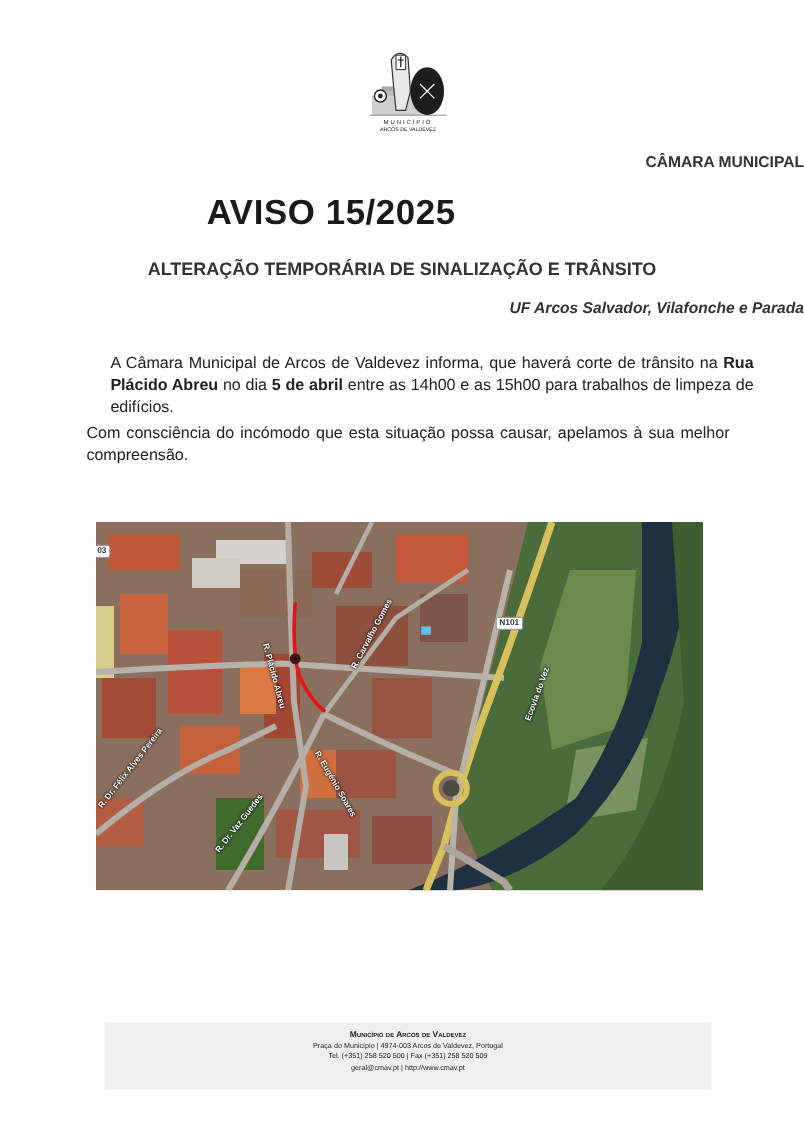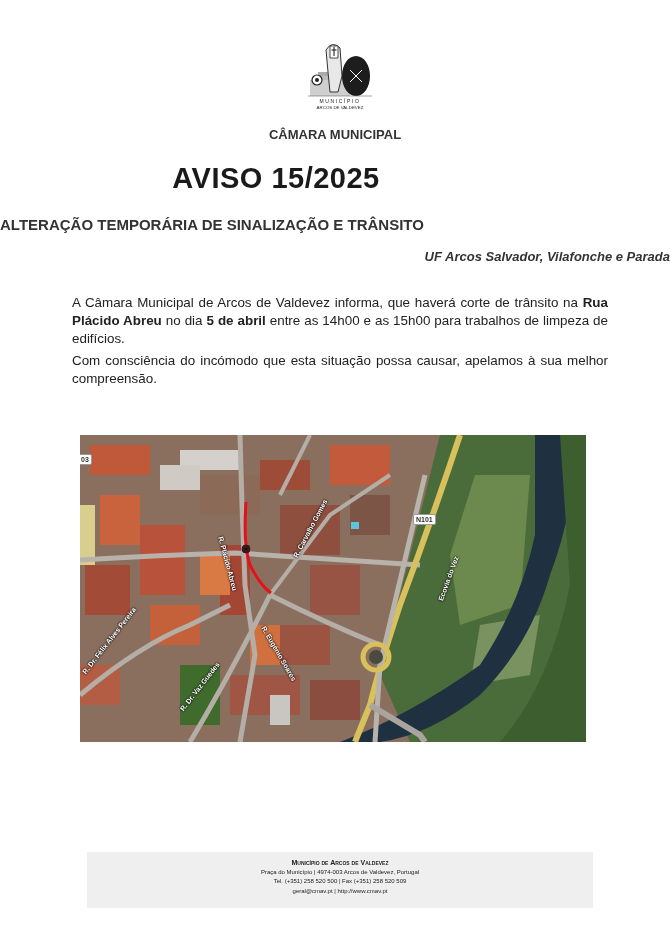--- a/index.html
+++ b/index.html
@@ -1,29 +1,29 @@
 <!DOCTYPE html>
 <html><head>
 <meta charset="utf-8">
 <style>
   html, body { margin: 0; padding: 0; background: #ffffff; }
   body { width: 670px; height: 945px; position: relative; overflow: hidden;
          font-family: "Liberation Sans", sans-serif; color: #222; }
   .logo { position: absolute; left: 302px; top: 36px; width: 76px; height: 76px; }
-  .header-org { position: absolute; left: 0; width: 670px; top: 127px; text-align: center;
+  .header-org { position: absolute; left: 0; width: 670px; top: 127px; text-align: right;
                 font-size: 13px; font-weight: bold; color: #333; }
   .title { position: absolute; left: 0; width: 552px; top: 162px; text-align: center;
            font-size: 29px; font-weight: bold; color: #1a1a1a; letter-spacing: 0.5px; }
-  .subtitle { position: absolute; left: 0; width: 670px; top: 216px; 
+  .subtitle { position: absolute; left: 0; width: 670px; top: 216px; text-align: center;
               font-size: 15px; font-weight: bold; color: #333; }
   .location { position: absolute; left: 0; width: 670px; top: 249px; text-align: right;
               font-size: 13px; font-weight: bold; font-style: italic; color: #333; }
   .para { position: absolute; left: 72px; width: 536px; font-size: 13.4px; line-height: 18px;
           text-align: justify; color: #222; }
-  .p1 { top: 294px; }
+  .p1 { top: 294px; margin-left: 20px; }
   .p2 { top: 352px; }
   .para b { font-weight: bold; }
   .map { position: absolute; left: 80px; top: 435px; width: 506px; height: 307px; overflow: hidden; }
   .map svg { display: block; }
   .map-label { position: absolute; font-size: 7px; color: #fff; font-weight: bold;
                text-shadow: 0 0 2px #000, 0 0 2px #000; white-space: nowrap; }
   .road-badge { position: absolute; font-size: 7px; font-weight: bold; color: #333; background: #fff;
                 border: 1px solid #999; border-radius: 2px; padding: 0 2px; line-height: 9px; }
   .footer { position: absolute; left: 87px; top: 852px; width: 506px; height: 56px; background: #efefef;
             text-align: center; font-size: 6px; line-height: 9.5px; color: #222; padding-top: 6px; box-sizing: border-box; }

